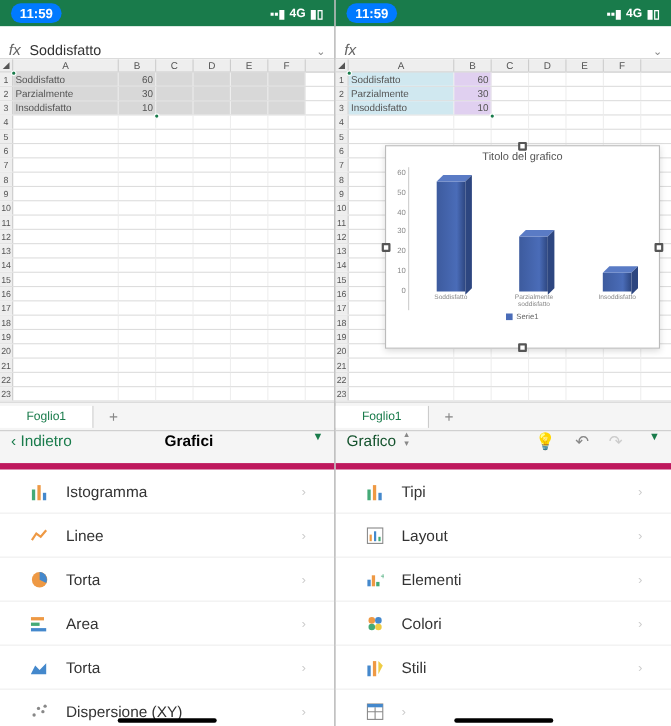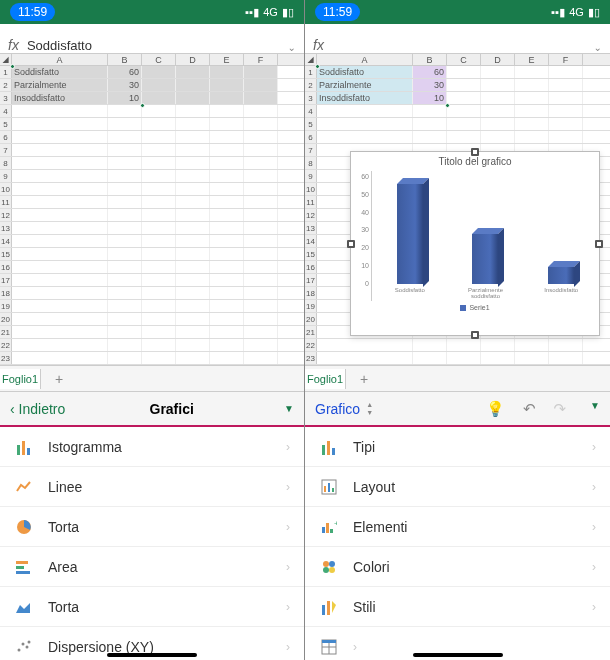--- a/index.html
+++ b/index.html
@@ -1,50 +1,50 @@
 <!DOCTYPE html>
 <html><head>
 <meta charset="utf-8">
 <style>
 *{margin:0;padding:0;box-sizing:border-box;font-family:-apple-system,Helvetica,Arial,sans-serif;-webkit-font-smoothing:antialiased}
 body{width:610px;height:660px;display:flex;background:#fff}
 .pane{width:305px;height:660px;display:flex;flex-direction:column;position:relative;overflow:hidden}
 .pane.left{border-right:1px solid #888}
-.status{height:24px;background:#197b4b;display:flex;align-items:center;justify-content:space-between;padding:4px 10px;color:#fff;font-size:12px;font-weight:400}
+.status{height:24px;background:#197b4b;display:flex;align-items:center;justify-content:space-between;padding:4px 10px;color:#fff;font-size:12px;font-weight:700}
 .time{background:#007aff;border-radius:10px;padding:2px 8px}
 .net{display:flex;align-items:center;gap:4px;font-size:11px}
 .fbar{height:30px;border-bottom:1px solid #ccc;display:flex;align-items:flex-end;padding:0 8px;background:#fff}
 .fx{font-style:italic;font-size:14px;color:#666;margin-right:8px}
 .fval{flex:1;font-size:13px;color:#333}
 .chev{color:#888;font-size:10px}
 .grid{flex:0 0 auto;background:#fff;font-size:9px;color:#555;position:relative}
 .hrow{display:flex;height:12px;background:#eee;border-bottom:1px solid #ccc}
 .rn{width:12px;border-right:1px solid #ccc;text-align:center;font-size:8px;line-height:12px}
 .ch{border-right:1px solid #ccc;text-align:center;font-size:9px;line-height:12px}
 .cA{width:96px}.cB{width:34px}.cC{width:34px}.cD{width:34px}.cE{width:34px}.cF{width:34px}
 .drow{display:flex;height:13px;border-bottom:1px solid #ddd}
 .drow .rc{width:12px;border-right:1px solid #ccc;background:#eee;text-align:center;font-size:8px;line-height:13px}
 .cell{border-right:1px solid #eee;padding:0 2px;line-height:13px;font-size:9px}
 .tabs{height:26px;border-top:1px solid #ccc;display:flex;align-items:center;background:#f5f5f5}
-.tab{padding:4px 2px;font-size:11px;color:#197b4b;border-right:1px solid #ccc;background:#fff}
+.tab{padding:4px 24px;font-size:11px;color:#197b4b;border-right:1px solid #ccc;background:#fff}
 .plus{padding:4px 14px;color:#888;font-size:14px}
-.mhead{height:36px;border-top:1px solid #ccc;border-bottom:2px solid #be185d;display:flex;align-items:center;padding:0 10px;background:#f5f5f5}
+.mhead{height:36px;border-top:1px solid #ccc;border-bottom:6px solid #be185d;display:flex;padding:0 10px;background:#f5f5f5}
 .back{color:#197b4b;font-size:14px}
 .mtitle{flex:1;text-align:center;font-weight:600;font-size:14px}
-.mtitle2{font-size:14px;color:#1d4ed8;margin-right:6px}
+.mtitle2{font-size:14px;color:#14532d;margin-right:6px}
 .sp{display:flex;flex-direction:column;gap:1px;color:#888;font-size:7px}
 .hicons{margin-left:auto;display:flex;gap:18px;color:#888;font-size:15px}
 .caret{color:#197b4b;font-size:10px;margin-left:6px}
 .menu{flex:1;background:#fff;overflow-y:hidden}
-.mi{display:flex;align-items:center;height:40px;padding:0 14px;border-bottom:1px solid #eee}
+.mi{display:flex;align-items:center;height:40px;padding:0 26px;border-bottom:1px solid #eee}
 .micn{width:20px;height:20px;margin-right:14px;display:flex;align-items:center;justify-content:center}
 .ml{flex:1;font-size:14px;color:#333}
 .mchev{color:#ccc;font-size:12px}
 .home{position:absolute;bottom:3px;left:50%;transform:translateX(-50%);width:90px;height:4px;background:#000;border-radius:2px}
-.chartbox{position:absolute;top:97px;left:45px;width:250px;height:185px;background:#fff;border:1px solid #bbb;box-shadow:0 2px 6px rgba(0,0,0,.15)}
+.chartbox{position:absolute;top:78px;left:45px;width:250px;height:185px;background:#fff;border:1px solid #bbb;box-shadow:0 2px 6px rgba(0,0,0,.15)}
 .cht{text-align:center;font-size:10px;padding:4px;color:#555}
 .cbody{display:flex;height:130px}
 .yax{width:20px;display:flex;flex-direction:column;justify-content:space-between;align-items:flex-end;font-size:7px;color:#888;padding:2px 2px 14px 0}
 .bars{flex:1;display:flex;align-items:flex-end;justify-content:space-around;border-left:1px solid #ccc;padding-bottom:0;position:relative}
 .bwrap{display:flex;flex-direction:column;align-items:center;width:60px}
 .bar3d{width:26px;background:linear-gradient(90deg,#3d5b9e 0%,#4a6cb8 70%,#2d4680 100%);position:relative}
 .bar3d::before{content:'';position:absolute;top:-6px;left:3px;width:26px;height:6px;background:#5a7bc5;transform:skewX(-45deg)}
 .bar3d::after{content:'';position:absolute;top:-3px;right:-6px;width:6px;height:calc(100% + 3px);background:#2d4680;transform:skewY(-45deg)}
 .xl{font-size:6px;color:#888;text-align:center;margin-top:3px;height:14px}
 .leg{text-align:center;font-size:7px;color:#666;padding:3px}

